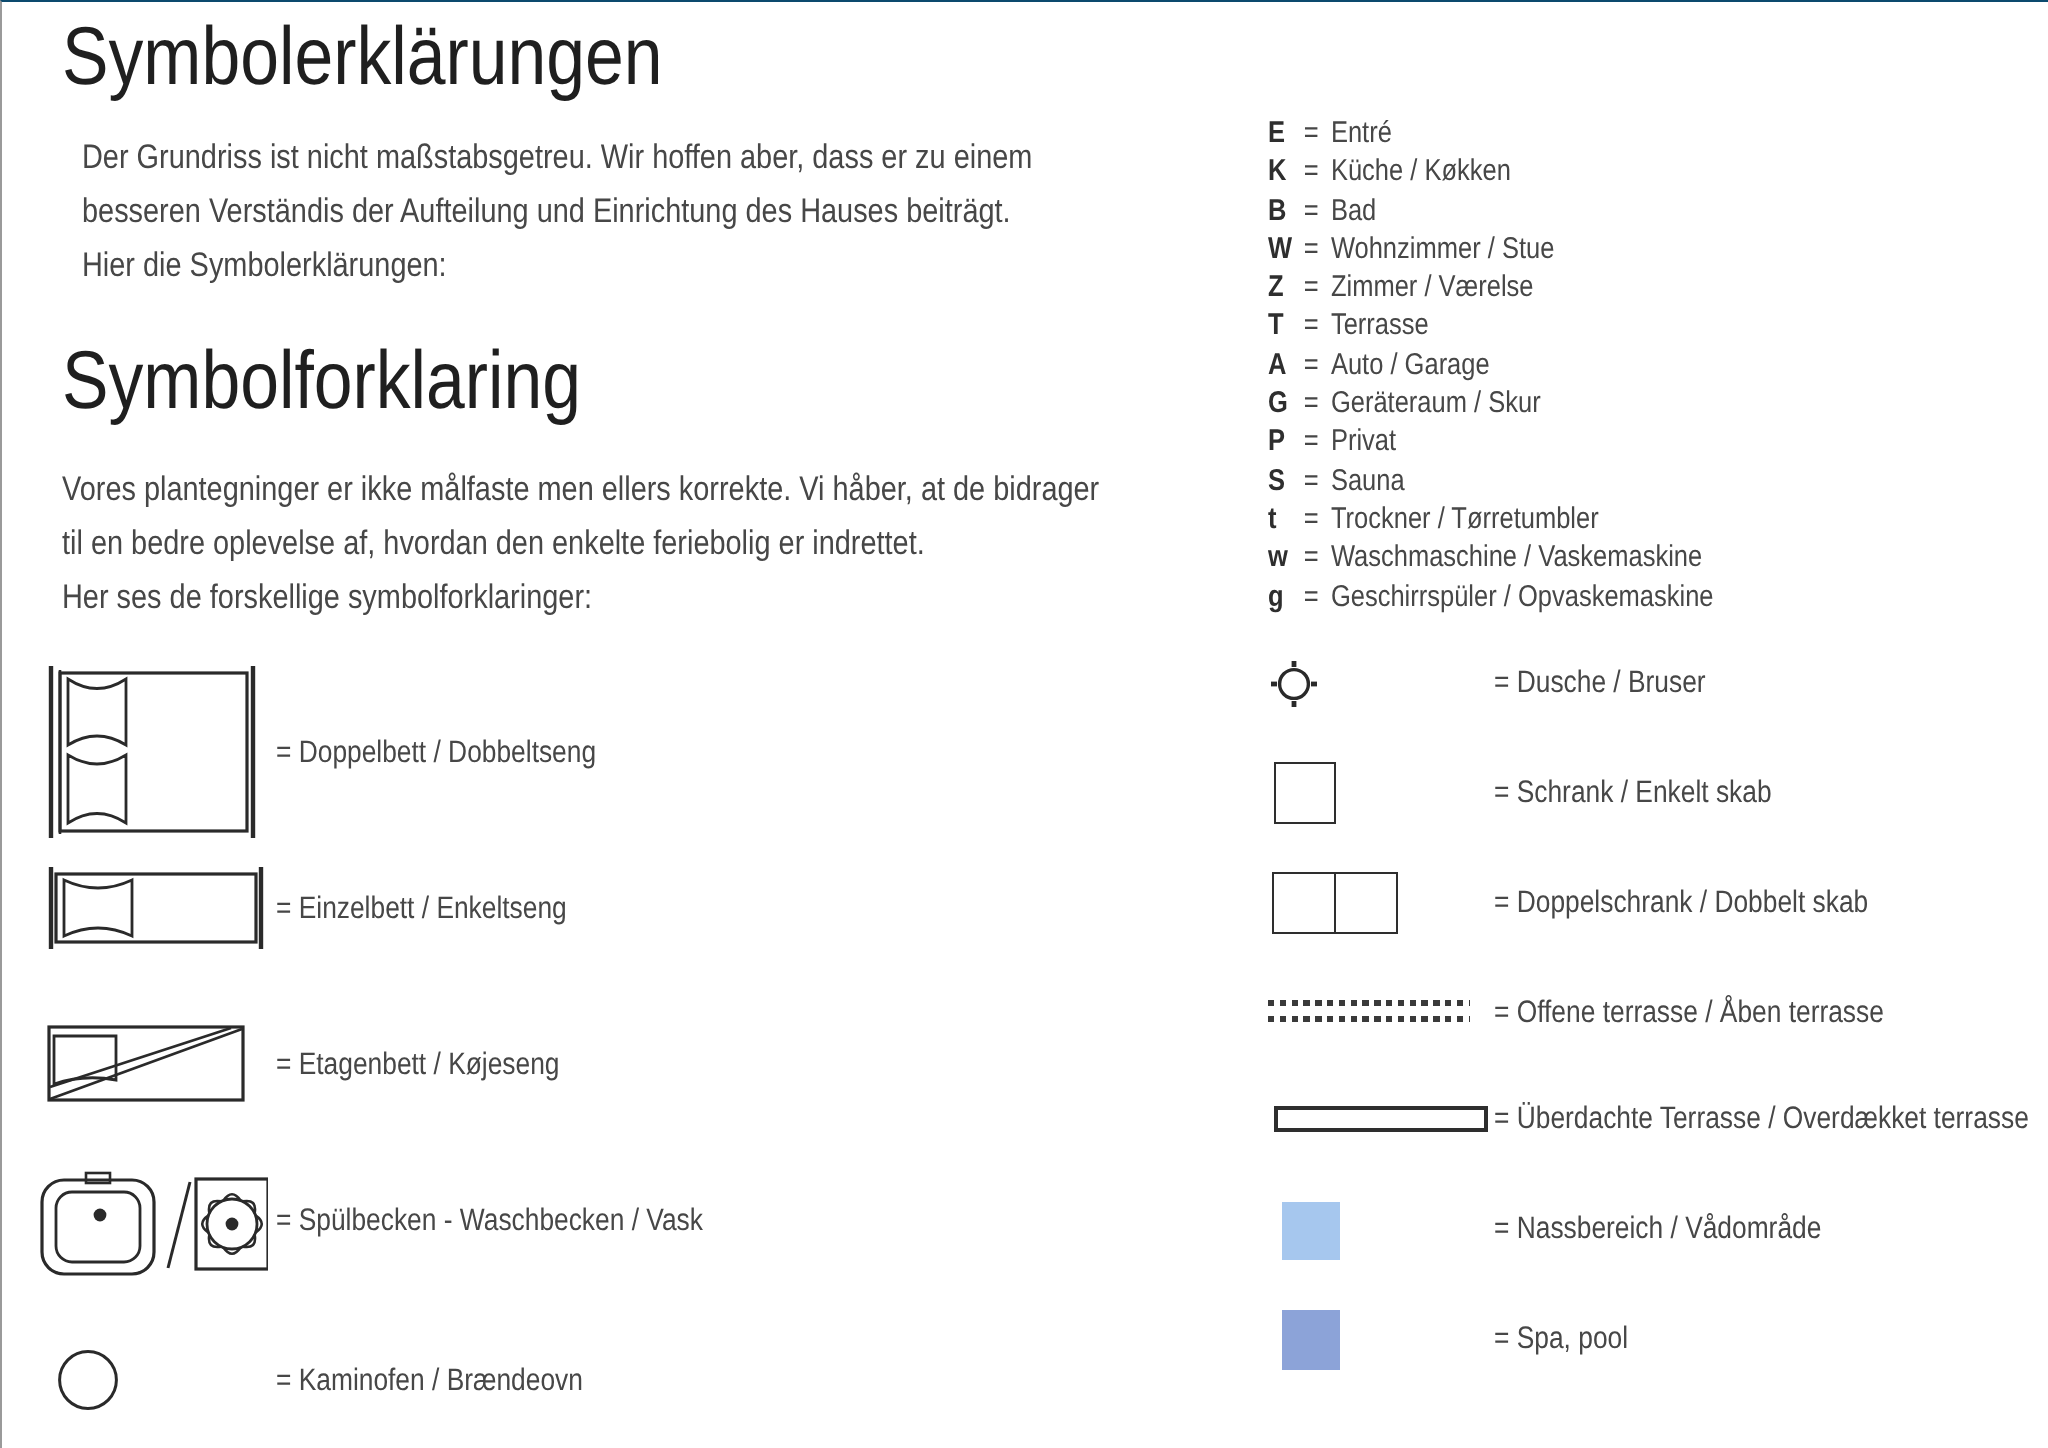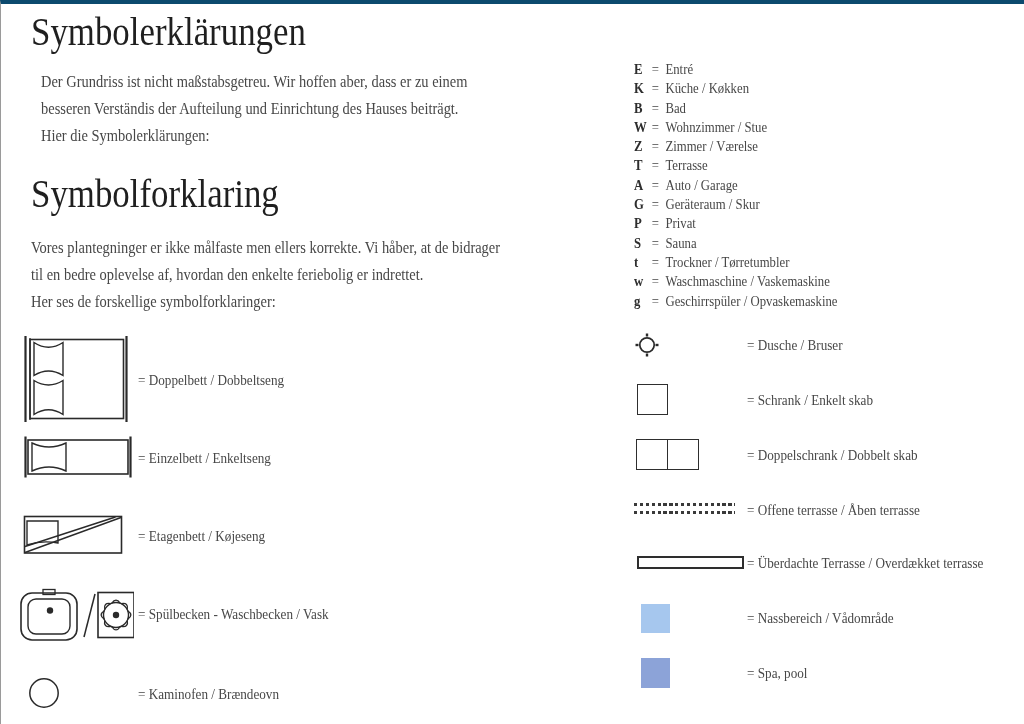--- a/index.html
+++ b/index.html
@@ -1,19 +1,19 @@
 <!DOCTYPE html>
 <html><head>
 <meta charset="utf-8">
 <style>
   html,body { margin:0; padding:0; background:#e8e8e8; }
   .page {
     position:relative; width:1024px; height:724px; background:#ffffff;
-    font-family:Liberation Serif, serif; color:#454545;
-    border-left:1px solid #9a9a9a; border-top:4px solid #0c4a6e;
+    font-family:Liberation Sans, sans-serif; color:#454545;
+    border-left:1px solid #9a9a9a; border-top:1px solid #0c4a6e;
     box-sizing:border-box; overflow:hidden;
   }
   .abs { position:absolute; }
   
   .cond { display:block; transform:scaleX(0.85); transform-origin:0 0; white-space:nowrap; }
   .h1 { font-size:41px; line-height:42px; color:#1f1f1f; font-weight:400; }
   .para { font-size:17px; line-height:27px; color:#474747; }
   .sym-label { font-size:15.5px; line-height:19px; color:#474747; }
   .abbr-row { display:flex; font-size:15px; line-height:19.3px; color:#474747; }
   .abbr-letter { width:21px; font-weight:700; color:#2e2e2e; }

